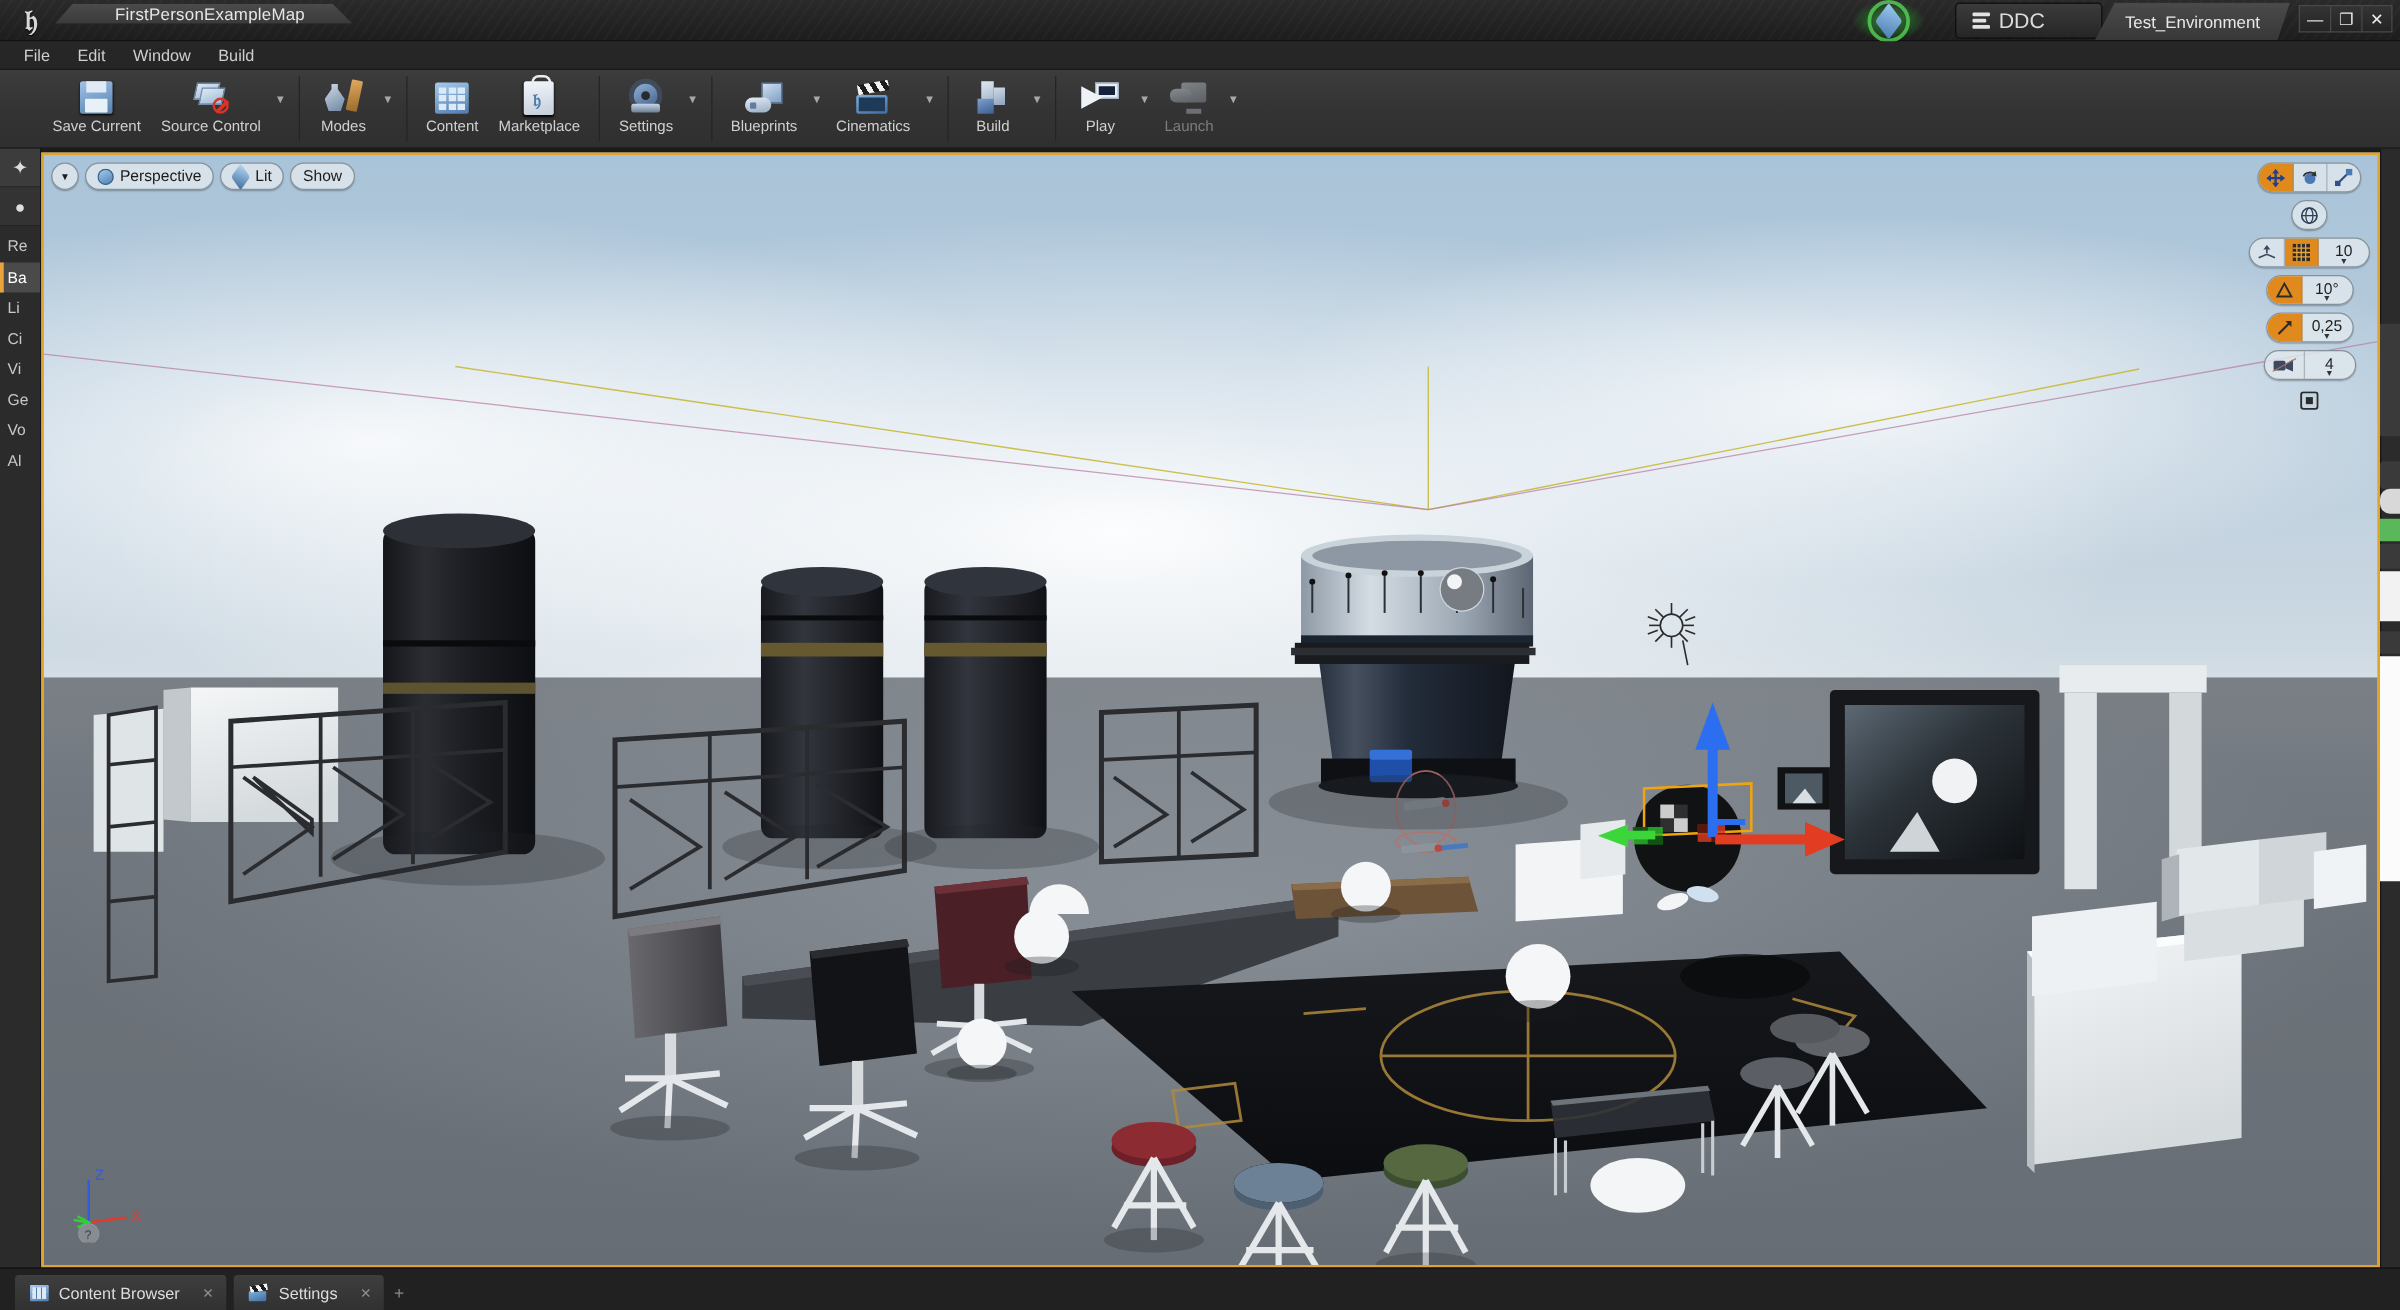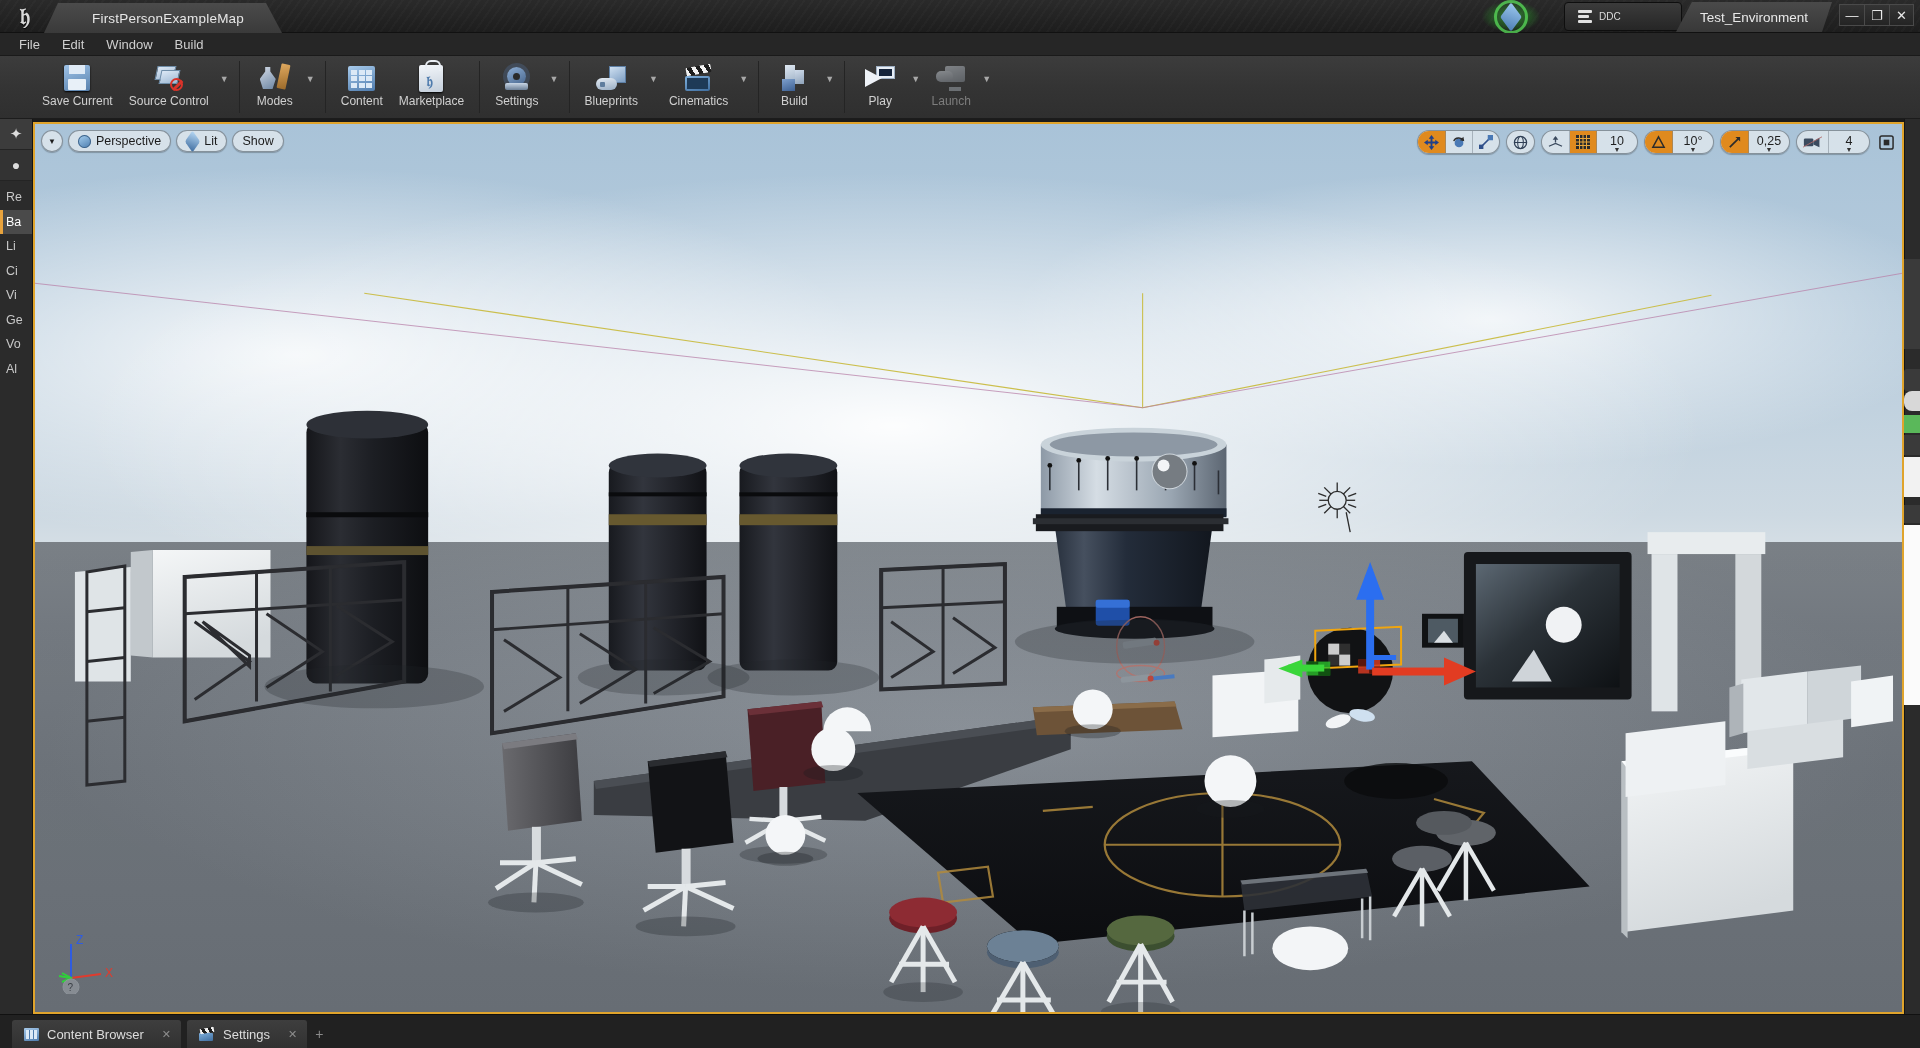--- a/index.html
+++ b/index.html
@@ -21,21 +21,21 @@
     position:absolute; inset:0;
     background: repeating-linear-gradient(125deg, rgba(255,255,255,.018) 0px, rgba(255,255,255,.018) 2px, transparent 2px, transparent 7px);
   }
   #ue-logo {
     position: absolute; left: 11px; top: 3px; width: 28px; height: 28px;
     display:flex; align-items:center; justify-content:center;
     color:#d8d8d8; font-family:"Liberation Serif", serif; font-size:23px; font-weight:700;
     text-shadow:0 1px 1px #000;
   }
   #map-tab {
-    position: absolute; left: 44px; top: 3px; height: 30px;
+    position: absolute; left: 44px; top: 3px; height: 16px;
     padding: 0 38px 0 48px;
     background: linear-gradient(180deg,#4b4b4b 0%,#3a3a3a 100%);
     border-top-left-radius: 4px; border-top-right-radius: 4px;
     display:flex; align-items:center;
     transform: skewX(0deg);
     clip-path: polygon(14px 0, calc(100% - 16px) 0, 100% 100%, 0 100%);
     color:#e6e6e6; font-size:13.5px;
     letter-spacing:.2px;
   }
   #cook-badge {
@@ -53,21 +53,21 @@
   #cook-badge .cube {
     position:relative; width:18px;height:18px;
     background:linear-gradient(150deg,#9cc7ee,#4d7fb5);
     transform: rotate(45deg) skew(8deg,8deg); border-radius:2px;
   }
   #ddc-button {
     position:absolute; right:238px; top:2px; height:29px; min-width:118px;
     background: linear-gradient(180deg,#3b3b3b,#262626);
     border:1px solid #0e0e0e; border-radius:4px;
     display:flex; align-items:center; gap:7px; padding:0 13px;
-    color:#dcdcdc; font-size:10px;
+    color:#dcdcdc; font-size:17px;
   }
   .ddc-icon { display:flex; flex-direction:column; gap:2px; }
   .ddc-icon span { display:block; width:14px; height:3px; background:#e2e2e2; border-radius:1px; }
   .ddc-icon span:nth-child(2){ width:11px; }
   #project-tab {
     position:absolute; right:88px; top:2px; height:30px; min-width:148px;
     background: linear-gradient(180deg,#4a4a4a 0%,#383838 100%);
     clip-path: polygon(16px 0, 100% 0, calc(100% - 10px) 100%, 0 100%);
     display:flex; align-items:center; justify-content:flex-end;
     padding:0 24px; color:#e8e8e8; font-size:13.5px;
@@ -204,21 +204,21 @@
   .vbtn {
     height:22px; padding:0 9px; border-radius:11px;
     background: rgba(225,232,238,.80); border:1px solid rgba(120,132,142,.85);
     color:#1c1c1c; font-size:12.5px; display:flex; align-items:center; gap:5px;
     box-shadow:0 1px 1px rgba(0,0,0,.25);
   }
   .vbtn.sq { padding:0 6px; }
   .cam-ico { width:13px;height:13px;border-radius:50%;background:linear-gradient(150deg,#a9d2f2,#4a7bad);box-shadow:inset 0 0 0 1px #3d6288;}
   .cube-ico { width:13px;height:13px;background:linear-gradient(150deg,#b8d9f5,#3f6da0);transform:rotate(45deg) skew(10deg,10deg);border-radius:2px;}
 
-  #vp-tb-right { position:absolute; right:6px; top:6px; display:flex; gap:6px; align-items:center; }
+  #vp-tb-right { position:absolute; right:6px; top:6px; display:flex; gap:6px; align-items:center;flex-direction:column; }
   .vgroup {
     display:flex; align-items:center; height:24px;
     background: rgba(225,232,238,.80); border:1px solid rgba(120,132,142,.85);
     border-radius:12px; overflow:hidden; box-shadow:0 1px 1px rgba(0,0,0,.25);
   }
   .vgroup .cell {
     height:24px; min-width:26px; padding:0 6px;
     display:flex; align-items:center; justify-content:center;
     color:#1f1f1f; font-size:12.5px; border-right:1px solid rgba(120,132,142,.5);
     position:relative;

